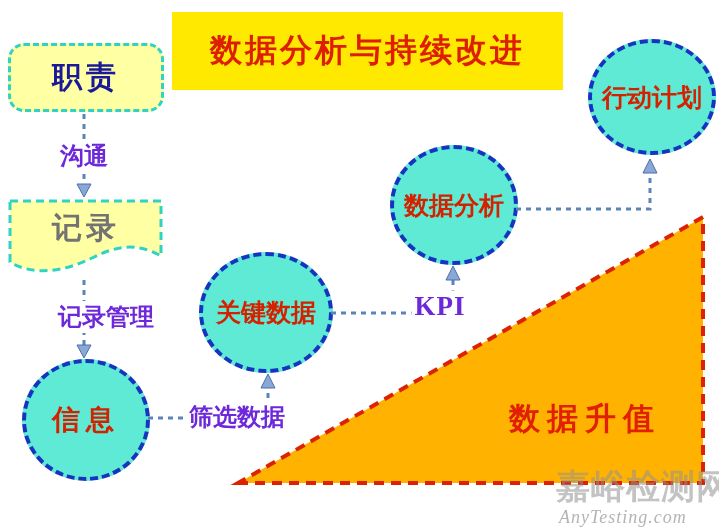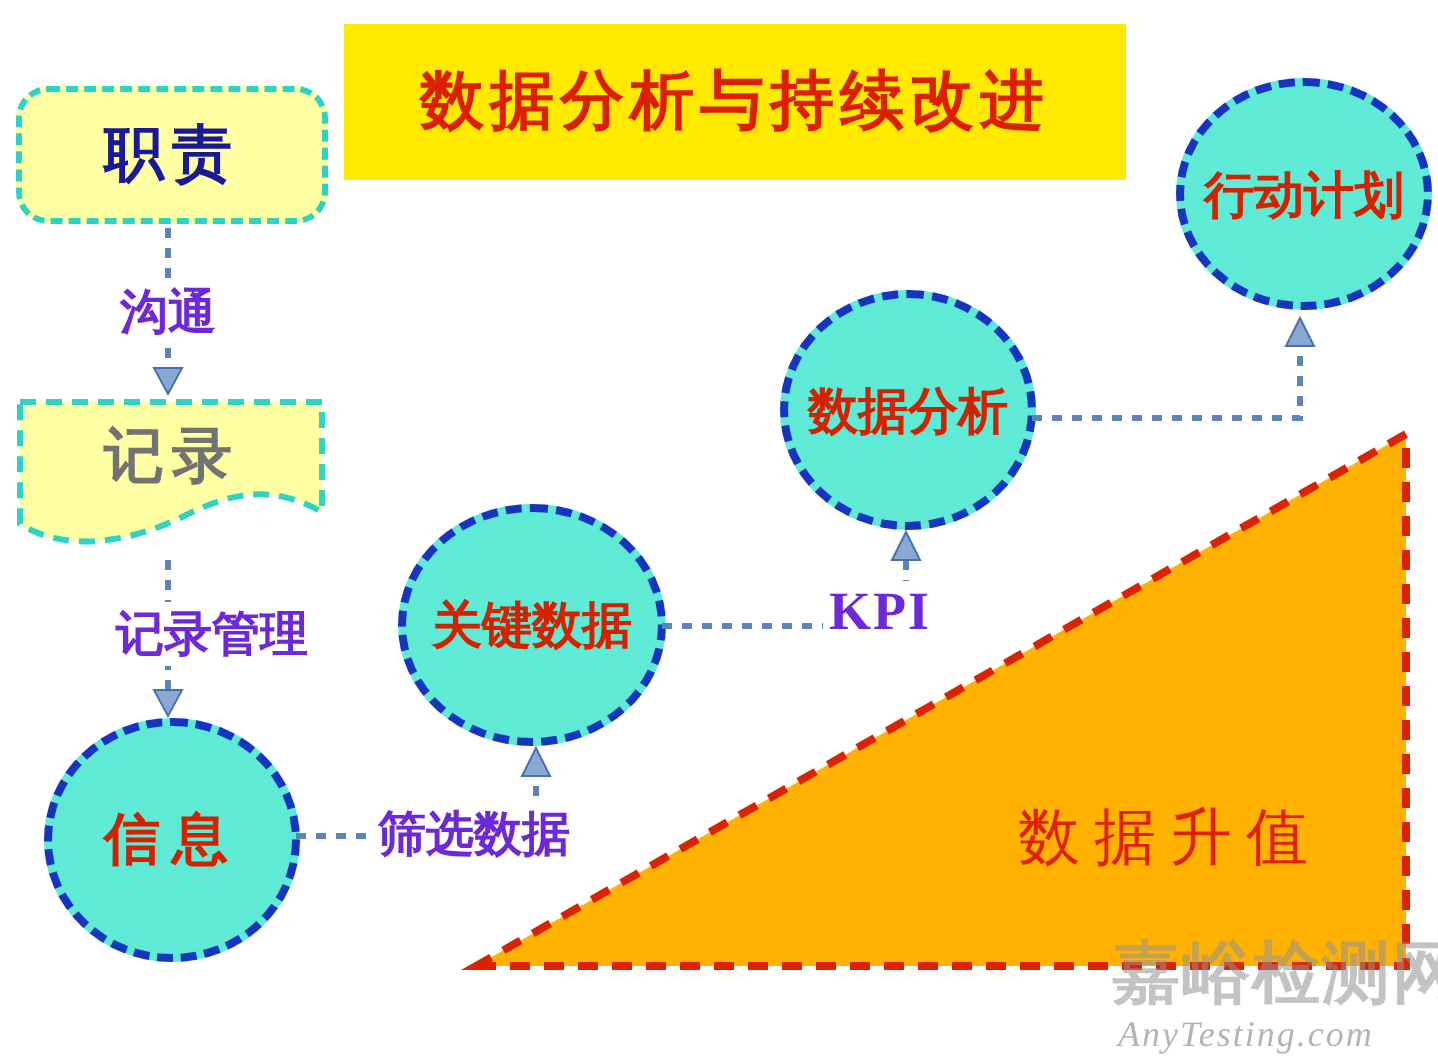--- a/index.html
+++ b/index.html
@@ -58,21 +58,21 @@
     padding: 0 3px;
     color: #6d28d9; font-weight: bold; font-size: 24px;
     white-space: nowrap;
   }
   .kpi-label { font-size: 27px; letter-spacing: 1px; }
 
   .triangle-label {
     position: absolute;
     left: 470px; top: 398px; width: 230px;
     text-align: center;
-    color: #e02000; font-weight: normal; font-size: 31px; letter-spacing: 7px;
+    color: #e02000; font-weight: bold; font-size: 31px; letter-spacing: 7px;
   }
 
   .wm-cn {
     position: absolute;
     left: 556px; top: 464px;
     color: rgba(145,145,145,0.55);
     font-weight: bold; font-size: 34px; letter-spacing: 1px;
     white-space: nowrap;
   }
   .wm-en {

